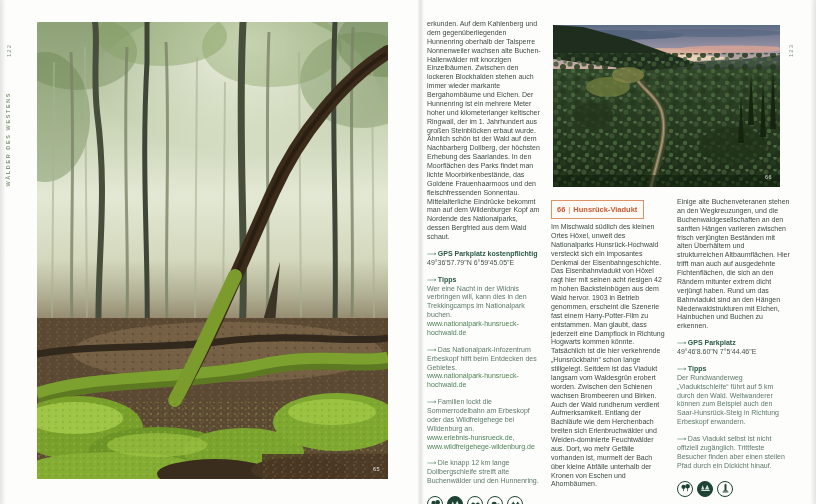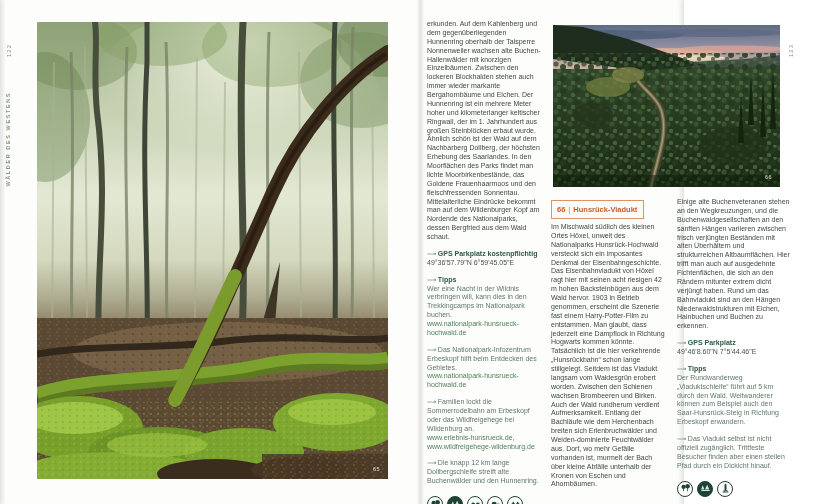--- a/index.html
+++ b/index.html
@@ -1,21 +1,21 @@
 <!DOCTYPE html>
 <html lang="de"><head>
 <meta charset="utf-8">
 <style>
   html,body{margin:0;padding:0;}
   body{
     width:816px;height:504px;background:#ffffff;
     font-family:"Liberation Sans", sans-serif;
     overflow:hidden;
   }
-  .spread{position:relative;width:684px;height:504px;background:#fdfdfc;border-radius:8px;}
+  .spread{position:relative;width:816px;height:504px;background:#fdfdfc;border-radius:8px;}
   .edge-shade-left{position:absolute;left:0;top:0;width:6px;height:100%;
     background:linear-gradient(to right,rgba(0,0,0,.10),rgba(0,0,0,0));}
   .edge-shade-right{position:absolute;right:0;top:0;width:6px;height:100%;
     background:linear-gradient(to left,rgba(0,0,0,.10),rgba(0,0,0,0));}
   .gutter{position:absolute;left:417px;top:0;width:7px;height:100%;
     background:linear-gradient(to right,rgba(0,0,0,0),rgba(90,90,80,.16) 50%,rgba(0,0,0,0));}
 
   
   .vert{
     position:absolute;writing-mode:vertical-rl;transform:rotate(180deg);

